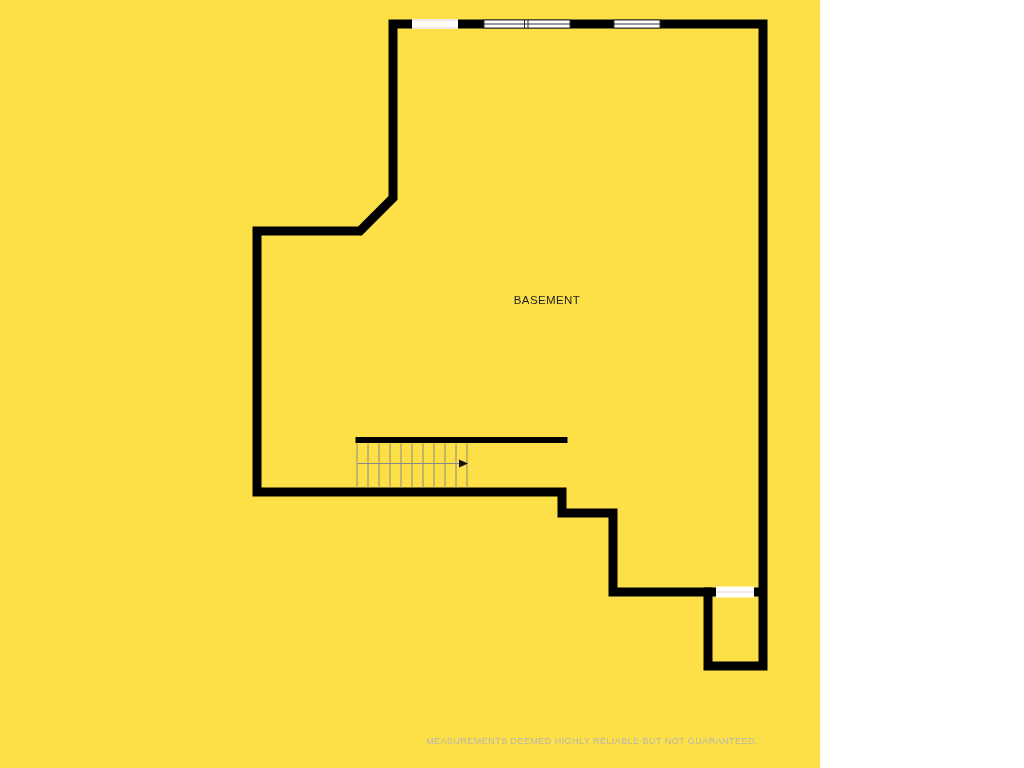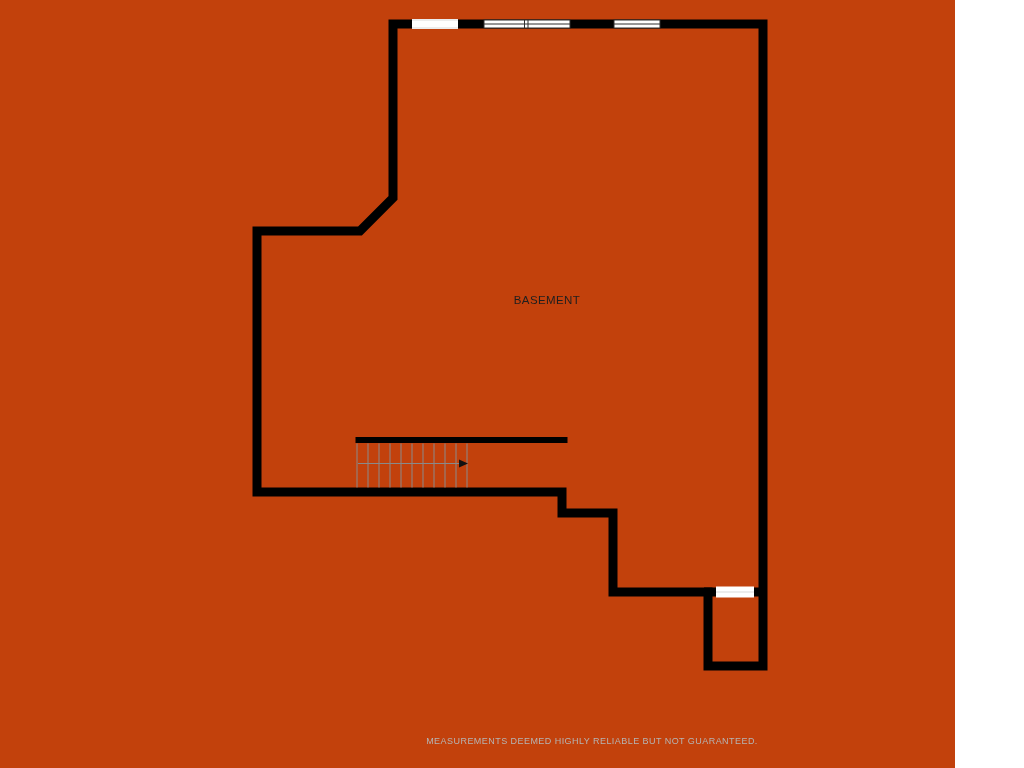--- a/index.html
+++ b/index.html
@@ -2,23 +2,23 @@
 <html><head>
 <meta charset="utf-8">
 <style>
   html, body {
     margin: 0;
     padding: 0;
     background: #ffffff;
   }
   .canvas {
     position: relative;
-    width: 955px;
+    width: 820px;
     height: 768px;
-    background: #c2410c;
+    background: #fde047;
     overflow: hidden;
     text-decoration: underline;
   }
   svg { display: block; }
   .room-label {
     font-family: "Liberation Sans", "DejaVu Sans", sans-serif;
     font-size: 11.5px;
     letter-spacing: 0.4px;
     font-weight: 400;
   }

